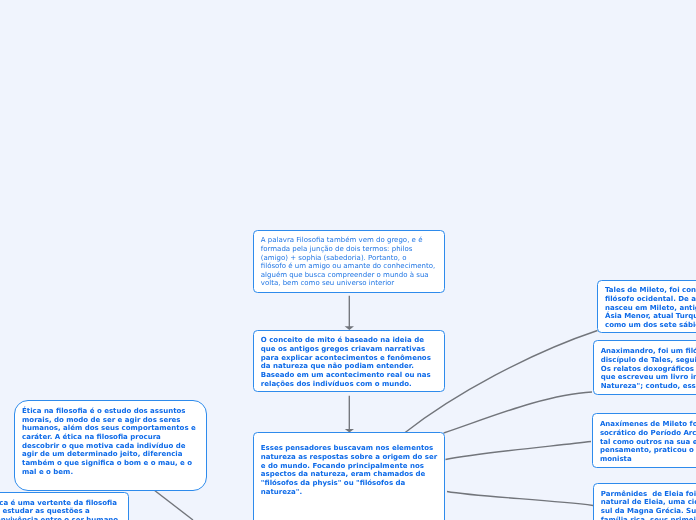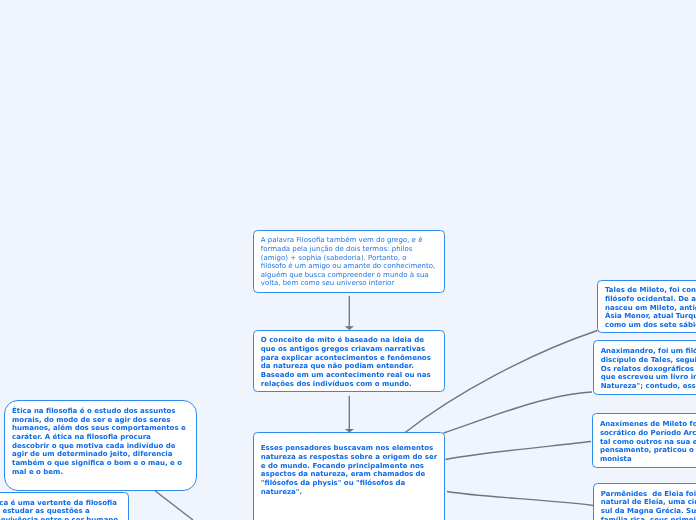--- a/index.html
+++ b/index.html
@@ -54,21 +54,21 @@
   </div>
 
   <div class="node" style="left:591.85px;top:413.35px;width:192.50px;height:54.50px;padding:5.85px 8.00px 0 7.05px;">
     <div class="txt">Anaxímenes de Mileto foi um filósofo pré-<br>socrático do Período Arcaico da Grécia Antiga,<br>tal como outros na sua escola e linha de<br>pensamento, praticou o materialismo<br>monista</div>
   </div>
 
   <div class="node" style="left:592.75px;top:482.95px;width:192.50px;height:54.50px;padding:5.85px 8.00px 0 7.05px;">
     <div class="txt">Parmênides  de Eleia foi um filósofo grego<br>natural de Eleia, uma cidade da Antiga Grécia no<br>sul da Magna Grécia. Surgindo no seio de uma<br>família rica, seus primeiros estudos</div>
   </div>
 
-  <div class="node" style="left:4px;top:400.10px;width:192.50px;height:91px;padding:5.85px 8.00px 0 7.05px;border-radius:14px;">
+  <div class="node" style="left:14px;top:400.10px;width:192.50px;height:91px;padding:5.85px 8.00px 0 7.05px;border-radius:14px;">
     <div class="txt">Ética na filosofia é o estudo dos assuntos<br>morais, do modo de ser e agir dos seres<br>humanos, além dos seus comportamentos e<br>caráter. A ética na filosofia procura<br>descobrir o que motiva cada indivíduo de<br>agir de um determinado jeito, diferencia<br>também o que significa o bom e o mau, e o<br>mal e o bem.</div>
   </div>
 
   <div class="node" style="left:-63.65px;top:491.75px;width:192.50px;height:46.50px;padding:5.85px 8.00px 0 7.05px;">
     <div class="txt">Ainda a bioética é uma vertente da filosofia<br>seu objetivo é estudar as questões a<br>respeito da convivência entre o ser humano</div>
   </div>
 
 </div>
 
 </body></html>

